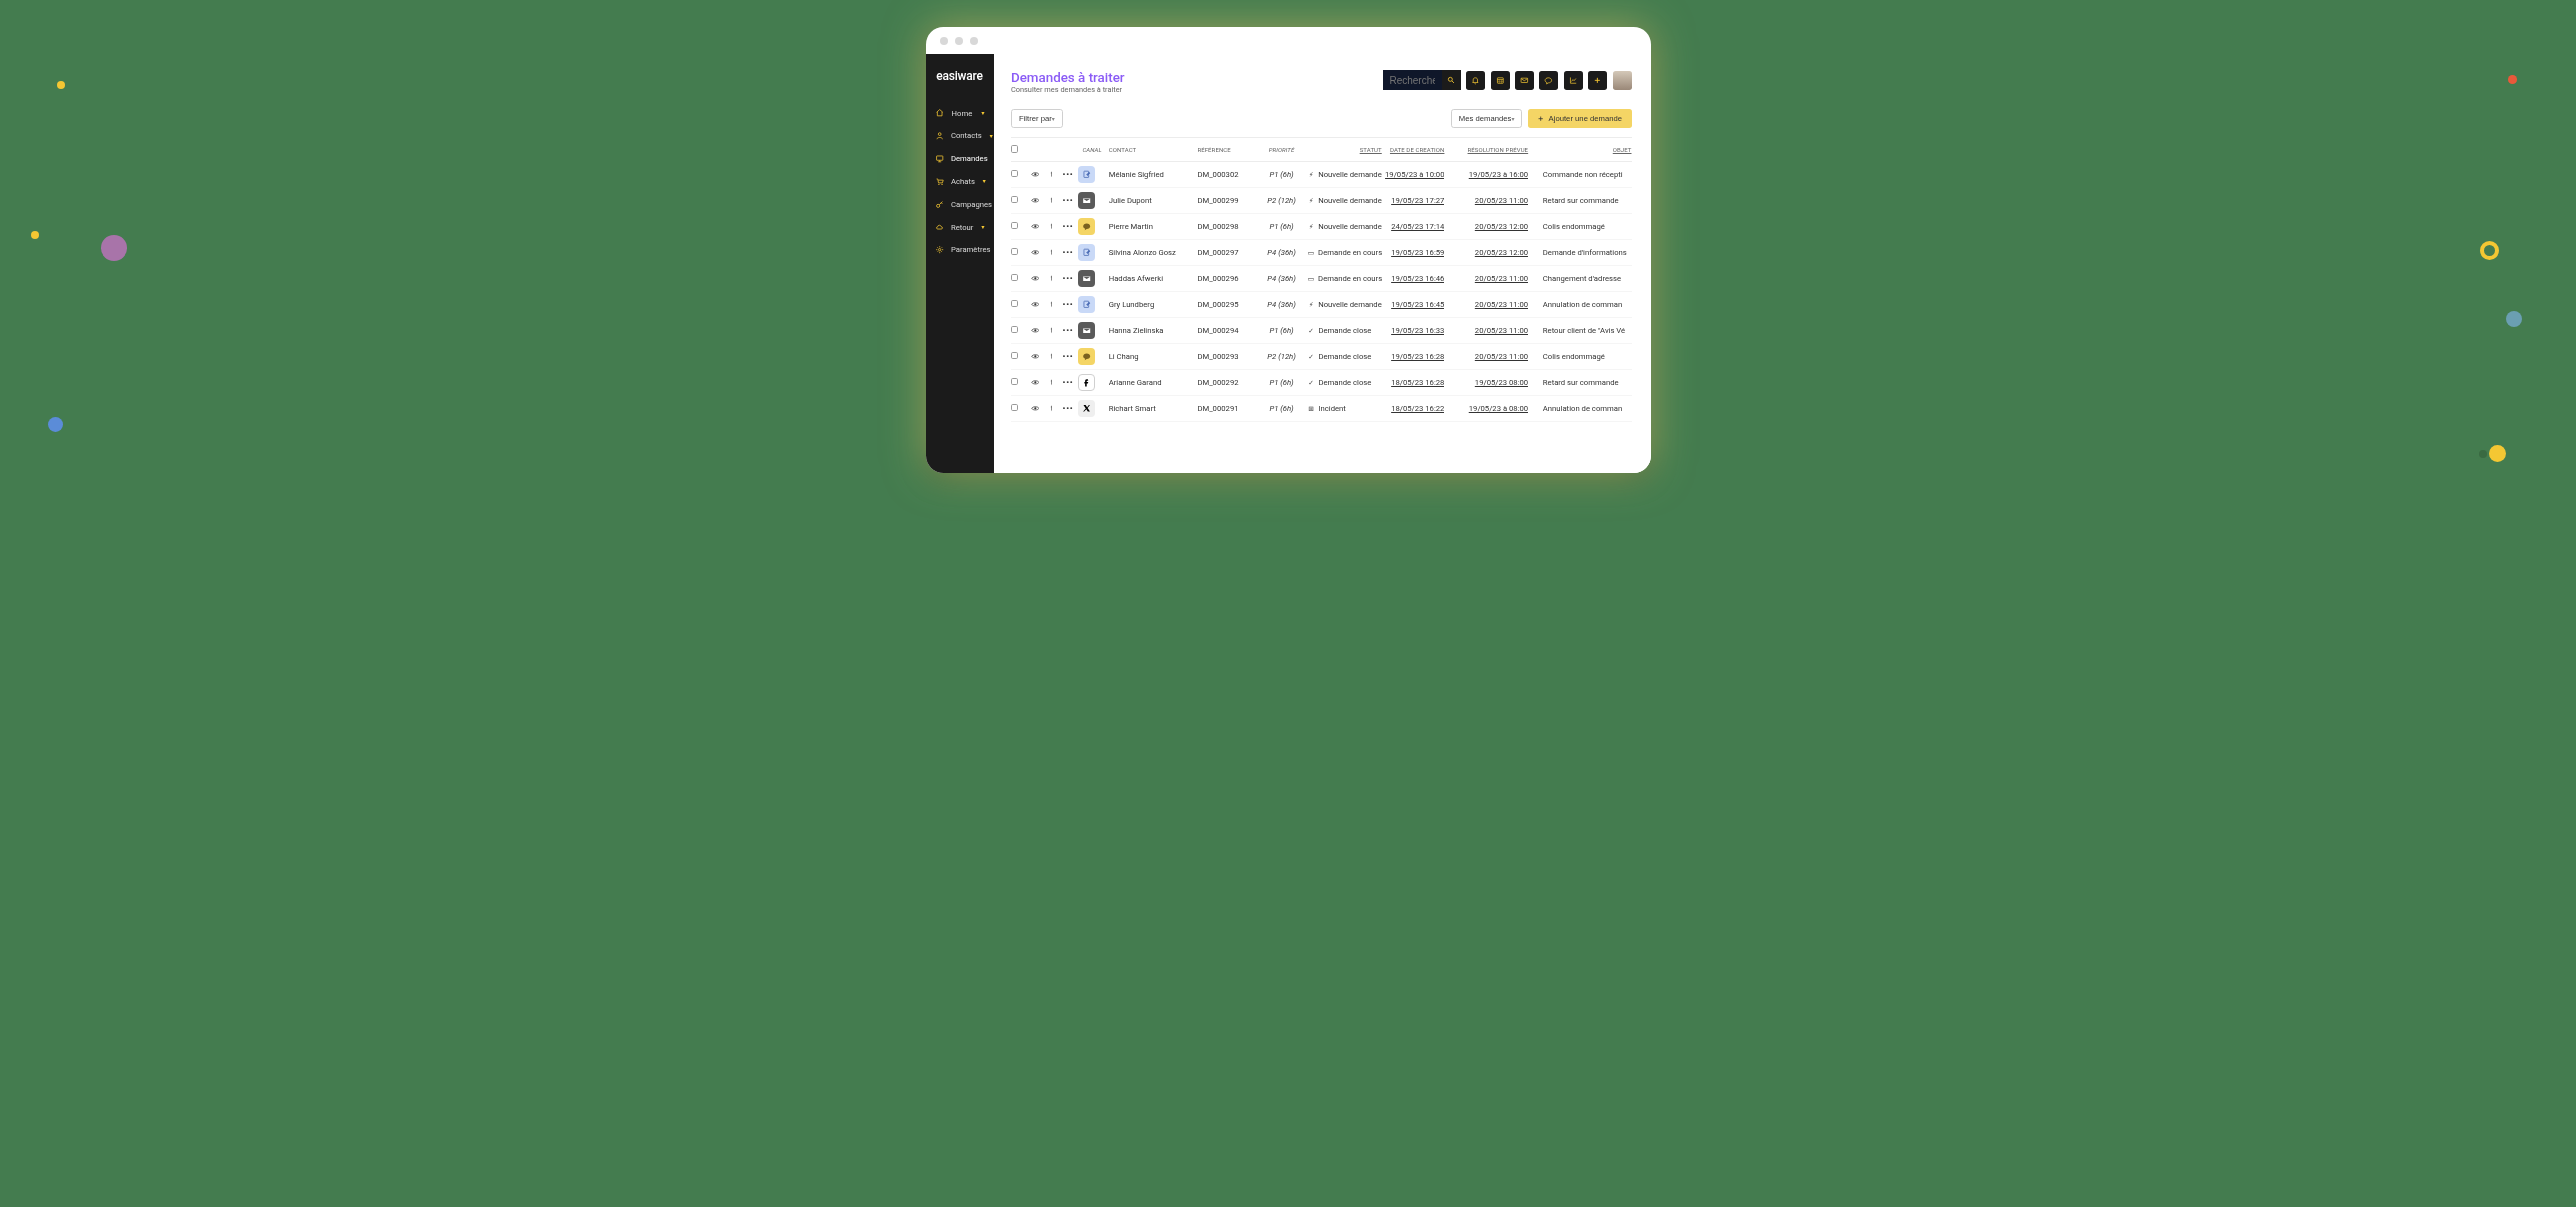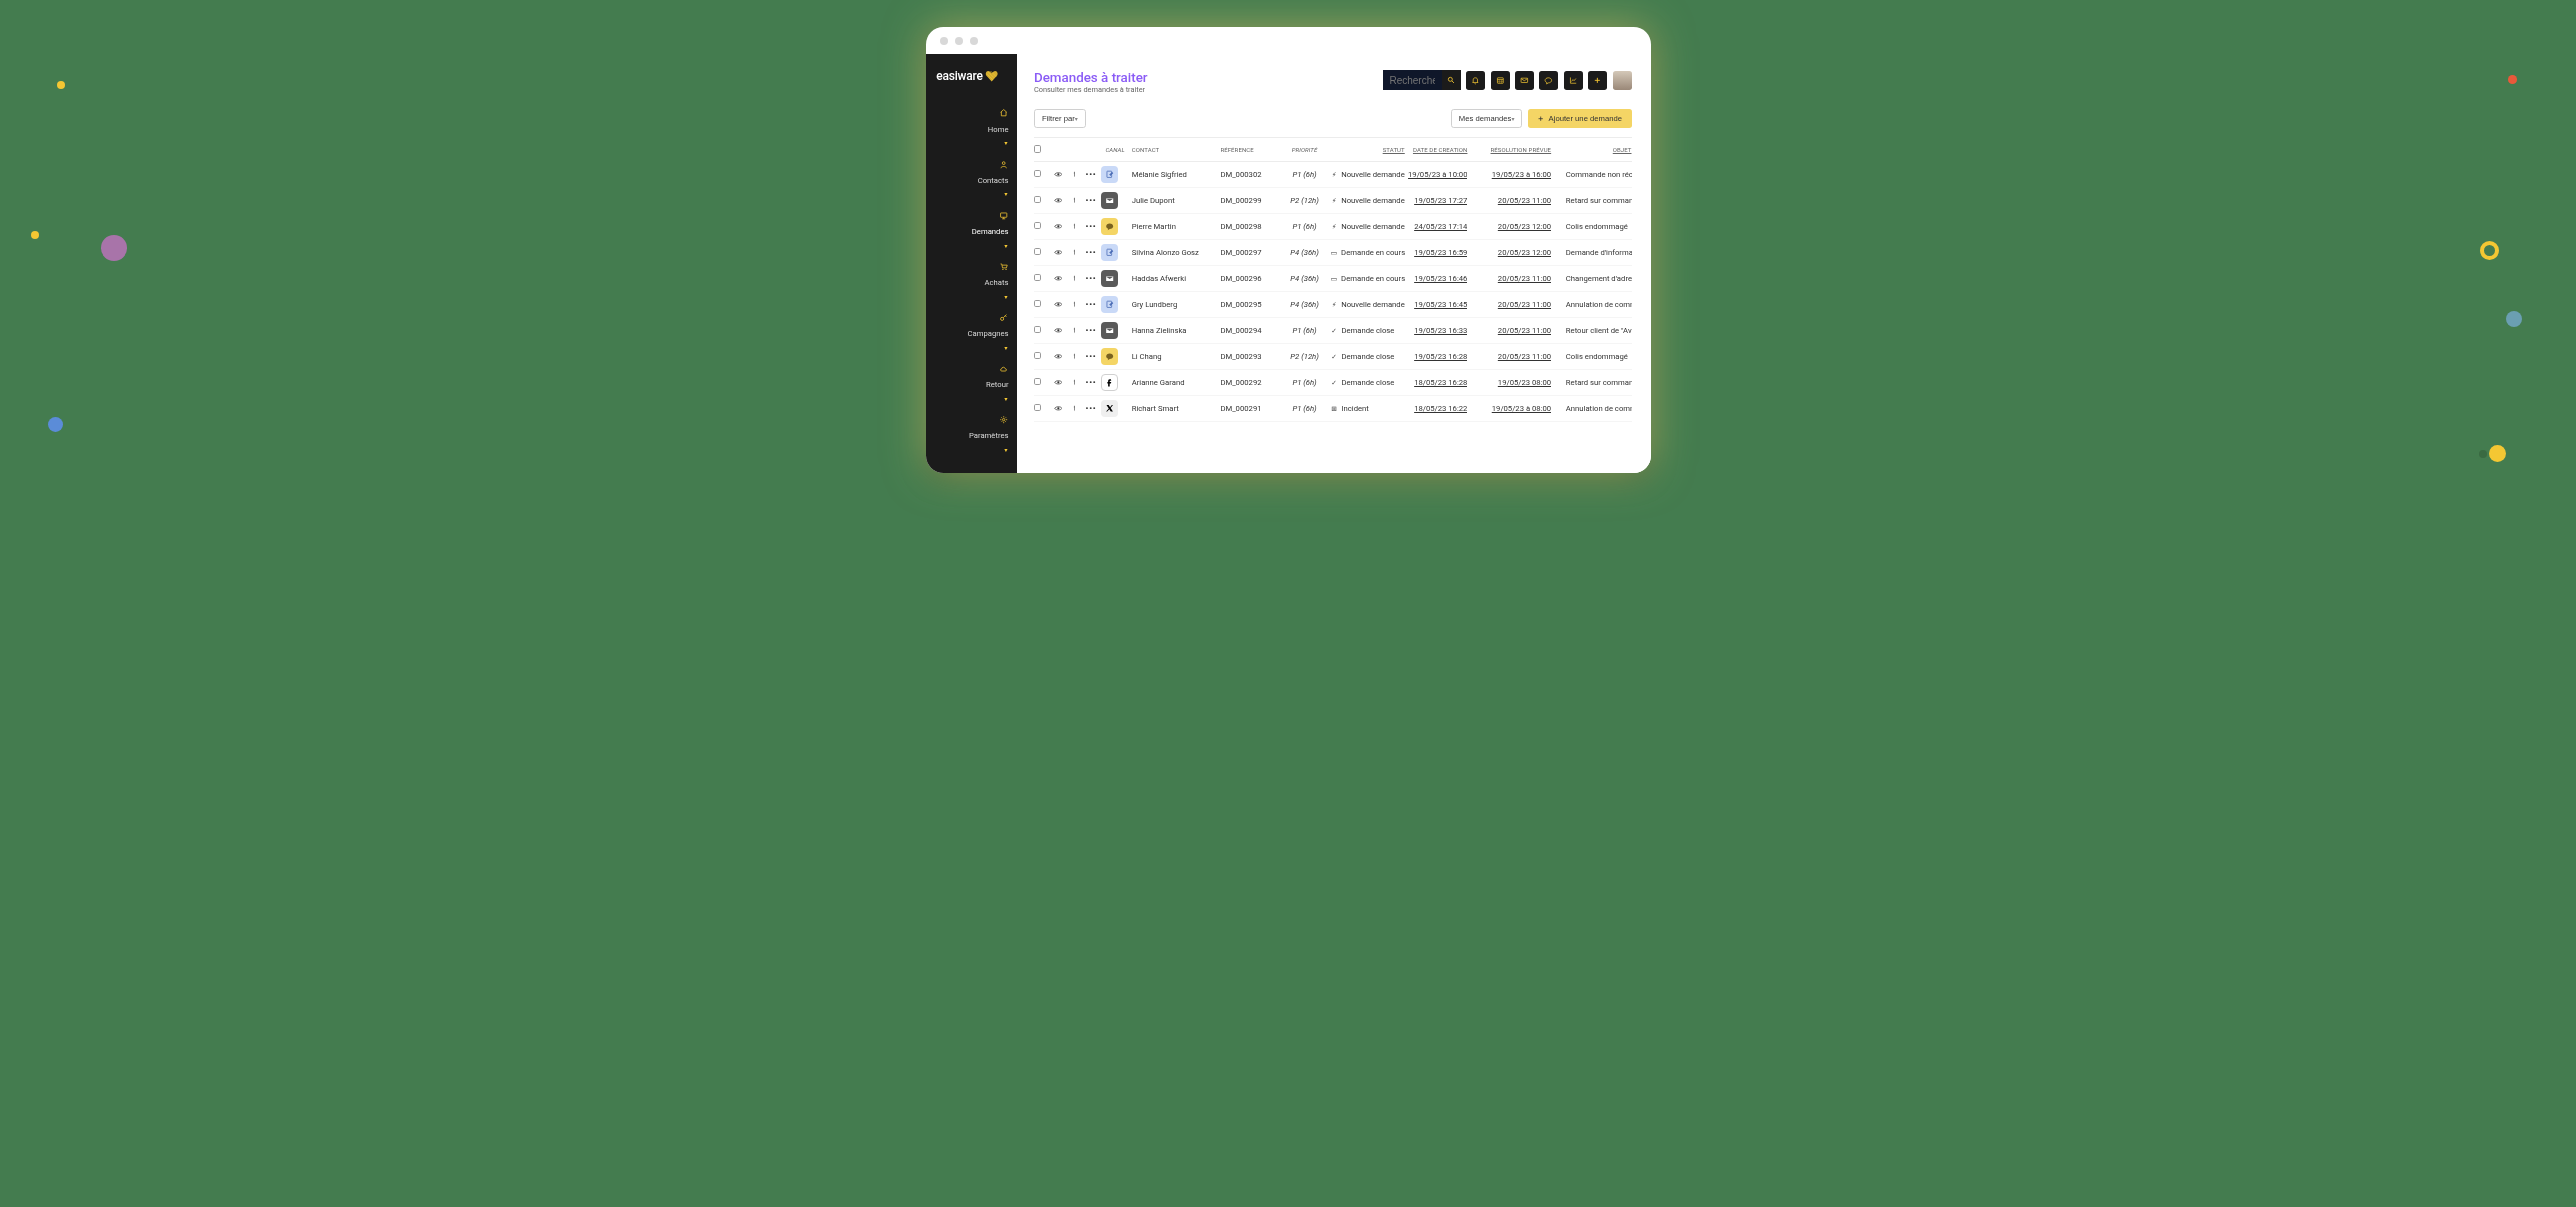--- a/index.html
+++ b/index.html
@@ -28,25 +28,25 @@
       border-radius: 17.4px;
       box-shadow: 0 0 40px rgba(255,230,120,0.5), 0 6.7px 27px rgba(0,0,0,0.25);
       overflow: hidden;
       position: relative;
     }
     .titlebar { height: 27px; display: flex; align-items: center; padding-left: 14.8px; gap: 6.7px; }
     .tdot { width: 8px; height: 8px; border-radius: 50%; background: #d8d8d8; }
 
     .app { display: flex; height: 419px; }
 
-    .sidebar { width: 91px; background: #1b1b1b; color: #e6e6e6; display: flex; flex-direction: column; padding-top: 14.8px; }
+    .sidebar { width: 68px; background: #1b1b1b; color: #e6e6e6; display: flex; flex-direction: column; padding-top: 14.8px; }
     .logo { padding: 0 9.4px 19px 10.7px; display: flex; align-items: center; gap: 2.7px; }
     .logo-text { font-size: 12px; font-weight: 500; color: #fff; letter-spacing: -0.2px; }
     .logo-heart { width: 13.4px; height: 12px; position: relative; }
-    .nav-item { display: flex; align-items: flex-end; padding: 6.7px 8px 6.7px 9.4px; font-size: 7.7px; gap: 6.7px; cursor: pointer; color: #d9d9d9; flex-direction: column; }
+    .nav-item { display: flex; align-items: center; padding: 6.7px 8px 6.7px 9.4px; font-size: 7.7px; gap: 6.7px; cursor: pointer; color: #d9d9d9; }
     .nav-item.active { color: #fff; }
     .nav-item .icon { color: #f4c733; width: 10px; display: flex; justify-content: center; }
     .nav-item .caret { margin-left: auto; color: #f4c733; font-size: 5.4px; }
 
     .main { flex: 1; background: #fff; padding: 16px 19px 0 17.4px; overflow: hidden; position: relative; }
     .header { display: flex; justify-content: space-between; align-items: flex-start; }
     .title { font-size: 13.4px; color: #8b5cf6; font-weight: 500; }
     .subtitle { font-size: 7.4px; color: #666; margin-top: 0; }
     .toprow { display: flex; gap: 5.4px; align-items: center; }
     .searchwrap { display: flex; }

